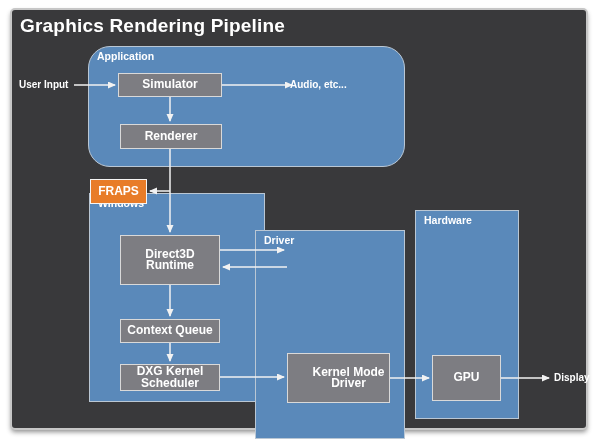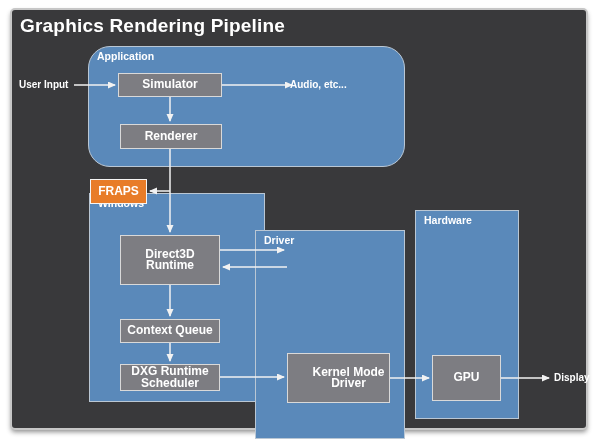--- a/index.html
+++ b/index.html
@@ -112,21 +112,21 @@
   <div class="node n-fraps">
     <span>FRAPS</span>
   </div>
   <div class="node n-runtime">
     <span>Direct3D Runtime</span>
   </div>
   <div class="node n-context-queue">
     <span>Context Queue</span>
   </div>
   <div class="node n-dxg">
-    <span>DXG Runtime
+    <span>DXG Kernel
 Scheduler</span>
   </div>
   <div class="node n-kmd">
     <span>Kernel Mode Driver</span>
   </div>
   <div class="node n-gpu">
     <span>GPU</span>
   </div>
 
   <div class="ann a-user-input">User Input</div>

